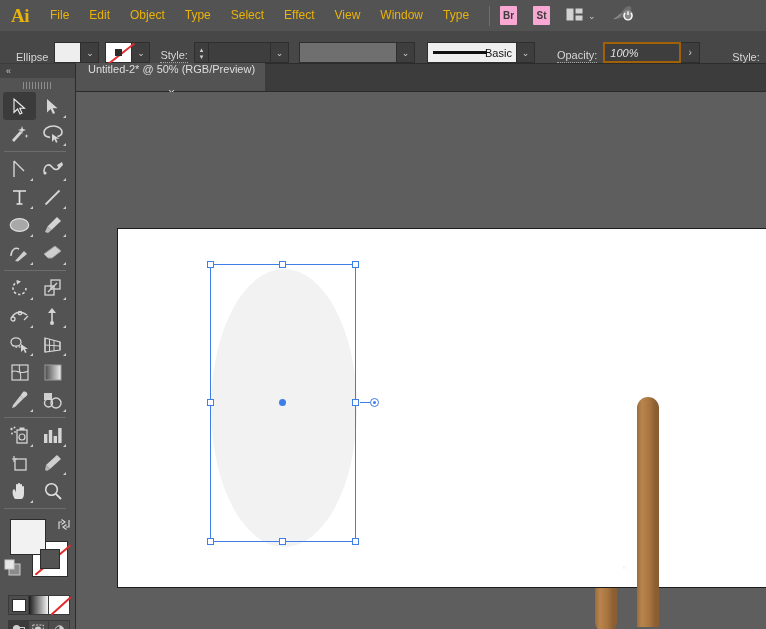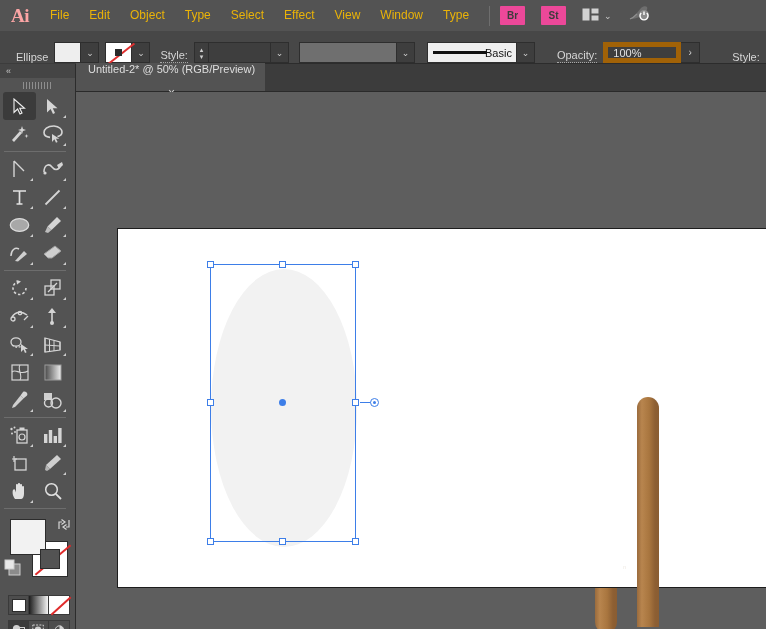--- a/index.html
+++ b/index.html
@@ -14,32 +14,32 @@
 
   
   .menubar {
     position: absolute; left: 0; top: 0; width: 766px; height: 31px;
     background: #535353;
     display: flex; align-items: center;
   }
   .ai-logo {
     width: 40px; height: 31px; display: flex; align-items: center;
     justify-content: center;
-    color: #fca5a5; font-size: 19px; font-weight: bold;
+    color: #eab308; font-size: 19px; font-weight: bold;
     letter-spacing: -0.5px; font-family: "Liberation Serif", serif;
   }
   .menu-item {
     padding: 0 10px; height: 31px; line-height: 31px;
     font-size: 12px; color: #eab308; cursor: default;
   }
   .menu-sep {
     width: 1px; height: 20px; background: #6e6e6e; margin: 0 10px;
   }
   .appbtn {
-    width: 25px; height: 19px; background: #ec4899; color: #3c3c3c;
+    width: 17px; height: 19px; background: #f9a8d4; color: #3c3c3c;
     font-size: 10px; font-weight: bold; text-align: center;
     line-height: 19px; margin-right: 16px; border-radius: 1px;
   }
   .arrange-ico { display: flex; align-items: center; gap: 5px; margin-right: 14px; }
   .chev { font-size: 9px; color: #c8c8c8; }
   .rocket { margin-left: 2px; }
 
   
   .controlbar {
     position: absolute; left: 0; top: 31px; width: 766px; height: 33px;
@@ -94,23 +94,24 @@
     width: 90px; height: 21px; background: #efefef; border: 1px solid #2e2e2e;
     display: flex; align-items: center; justify-content: flex-end;
     padding-right: 4px; position: relative;
   }
   .brush-line {
     position: absolute; left: 5px; top: 50%; width: 54px; height: 3px;
     background: #111; margin-top: -1.5px;
   }
   .brush-box span { font-size: 11px; color: #111; }
   .opacity-field {
-    width: 78px; height: 21px; background: #3e3e3e; border: 5px solid #a16207;
+    width: 78px; height: 21px; background: #3e3e3e; border: 2px solid #a16207;
     color: #e2e2e2; font-size: 11px; display: flex; align-items: center;
     padding: 0 5px;
+    font-style: italic;
   }
   .arrow-btn {
     width: 19px; height: 21px; background: #3e3e3e; border: 1px solid #2e2e2e;
     border-left: none; display: flex; align-items: center;
     justify-content: center; font-size: 10px; color: #d0d0d0;
   }
   .style-swatch {
     width: 27px; height: 21px; background: #dedede; border: 1px solid #2e2e2e;
   }
   .cb-sep { width: 1px; height: 22px; background: #6b6b6b; margin: 0 8px; }

